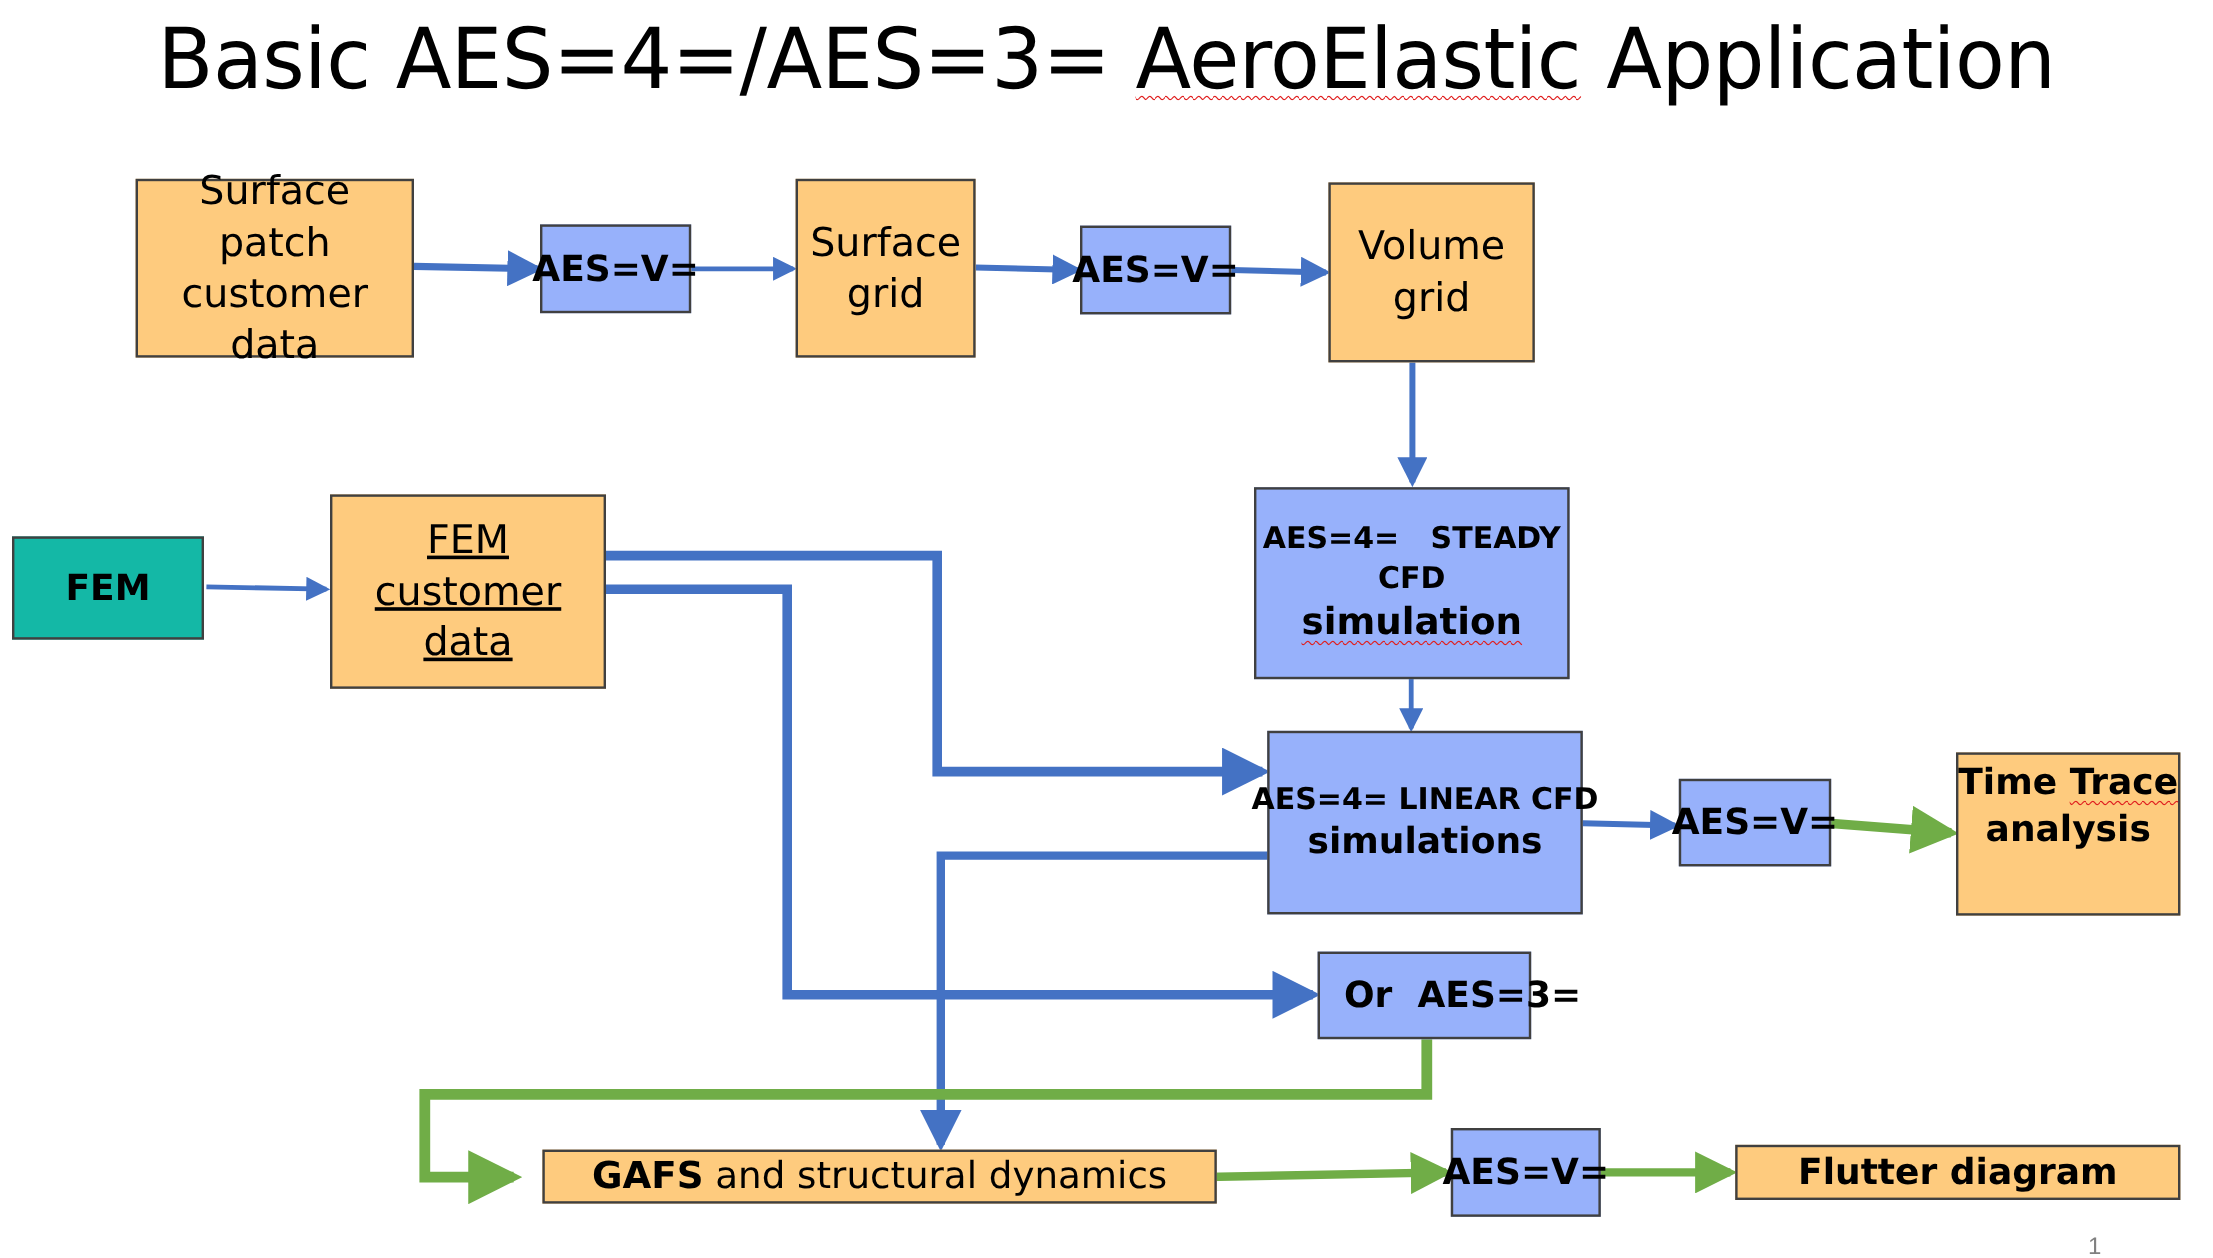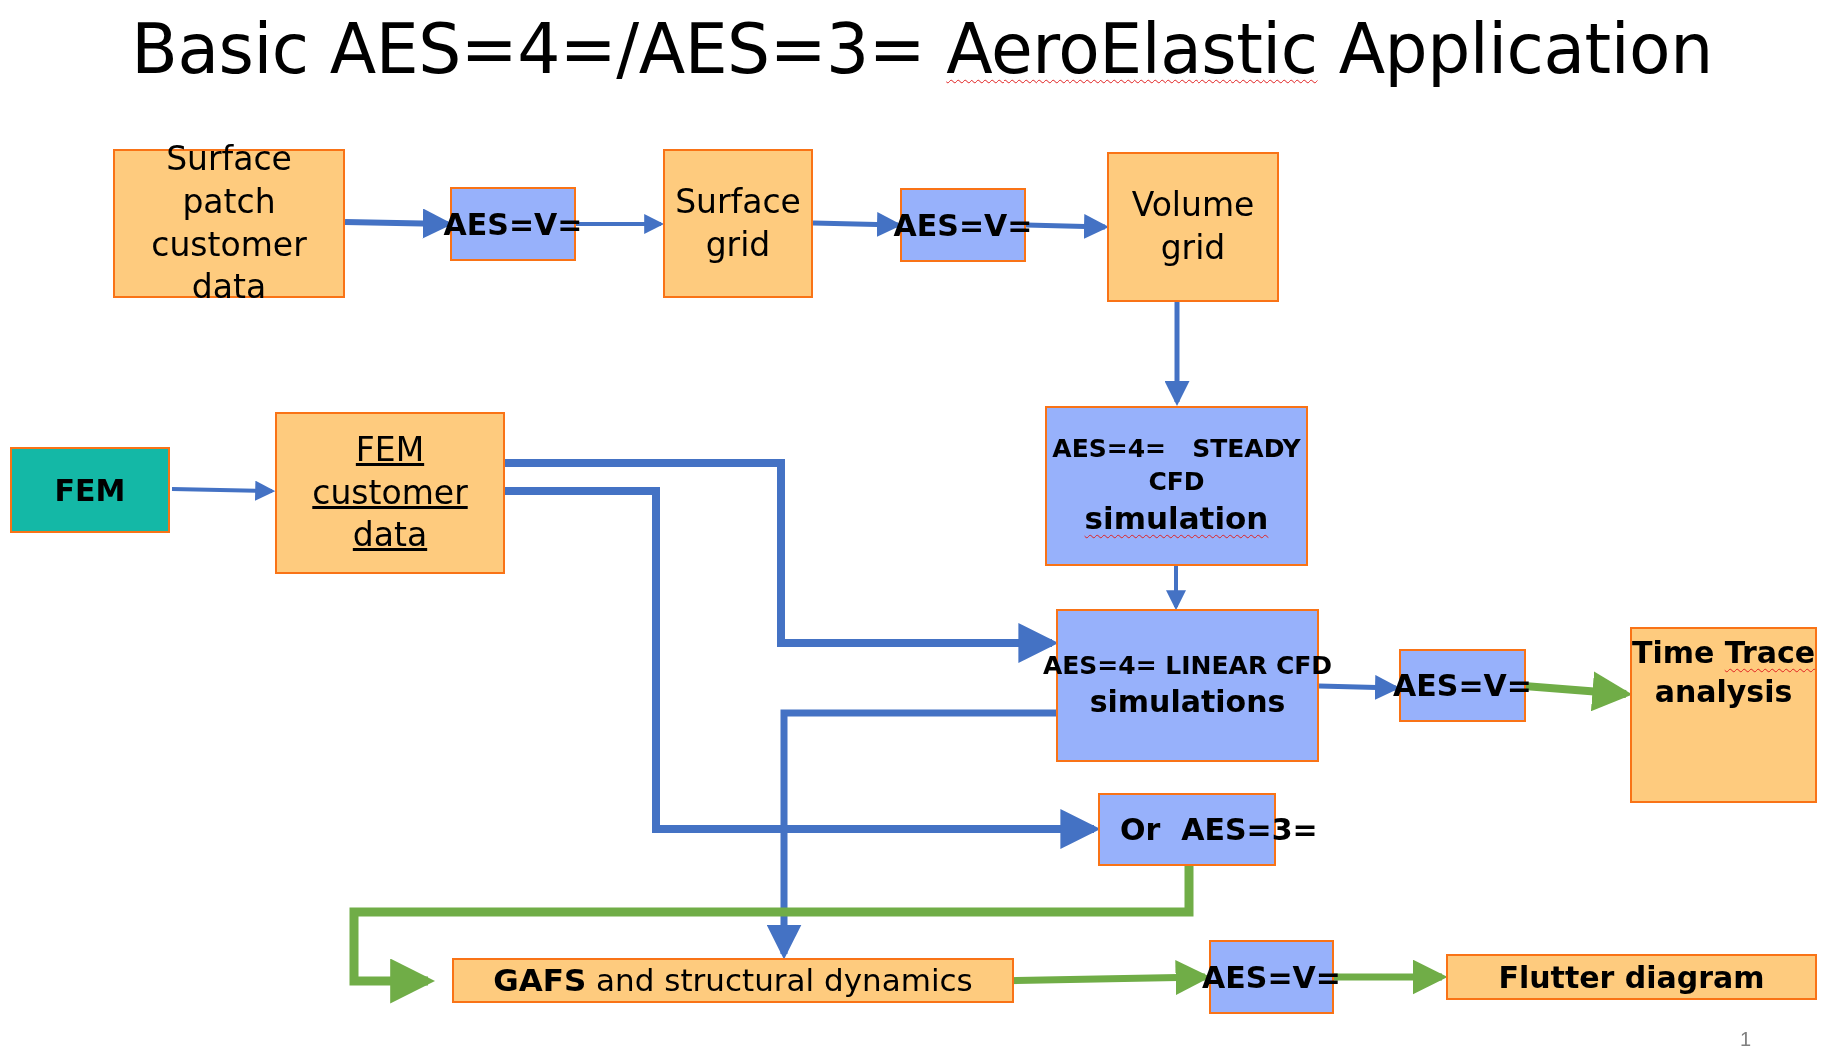--- a/index.html
+++ b/index.html
@@ -1,19 +1,19 @@
 <!DOCTYPE html>
 <html><head>
 <meta charset="utf-8">
 <style>
   html, body { margin:0; padding:0; background:#ffffff; }
   body { width:1844px; height:1048px; position:relative; overflow:hidden; font-family:"Liberation Sans", "DejaVu Sans", sans-serif; }
   .title { position:absolute; left:0; width:1844px; top:8px; text-align:center; font-size:70px; color:#000; letter-spacing:-0.5px; font-family:"DejaVu Sans", sans-serif; font-weight:normal; transform:scaleX(0.97); }
   .spell { text-decoration: underline wavy #e02020; text-decoration-thickness:1px; text-underline-offset:6px; }
-  .box { position:absolute; box-sizing:border-box; border:2px solid #f97316; display:flex; align-items:center; justify-content:center; text-align:center; color:#000; line-height:1.3; }
+  .box { position:absolute; box-sizing:border-box; border:2px solid #404040; display:flex; align-items:center; justify-content:center; text-align:center; color:#000; line-height:1.3; }
   .orange { background:#fecb7e; }
   .blue { background:#97b1fb; }
   .brown { background:#14b8a6; }
   .reg { font-size:33px; font-family:"DejaVu Sans", sans-serif; }
   .bold { font-weight:bold; font-size:30px; font-family:"DejaVu Sans", sans-serif; }
   svg.arrows { position:absolute; left:0; top:0; }
   .pagenum { position:absolute; left:1740px; top:1028px; font-size:20px; color:#808080; }
   .spellline { text-decoration: underline wavy #e02020; text-decoration-thickness:1px; text-underline-offset:5px; }
 </style>
 </head>
@@ -104,21 +104,21 @@
   <div>
     <div style="font-size:25px;white-space:nowrap;">AES=4= LINEAR CFD</div>
     <div style="font-size:30px;">simulations</div>
   </div>
 </div>
 
 <div class="box blue bold" style="left:1399px;top:649px;width:127px;height:73px;">
   <span>AES=V=</span>
 </div>
 
-<div class="box orange bold" style="left:1630px;top:627px;width:187px;height:176px;align-items:flex-start;padding-top:4px;">
+<div class="box orange bold" style="left:1630px;top:627px;width:187px;height:136px;align-items:flex-start;padding-top:4px;">
   <div>
     <div><span style="white-space:pre;">Time </span><span class="spellline">Trace</span></div>
     <div>analysis</div>
   </div>
 </div>
 
 <div class="box blue bold" style="left:1098px;top:793px;width:178px;height:73px;justify-content:flex-start;padding-left:20px;">
   <span style="white-space:pre;">Or  AES=3=</span>
 </div>
 

